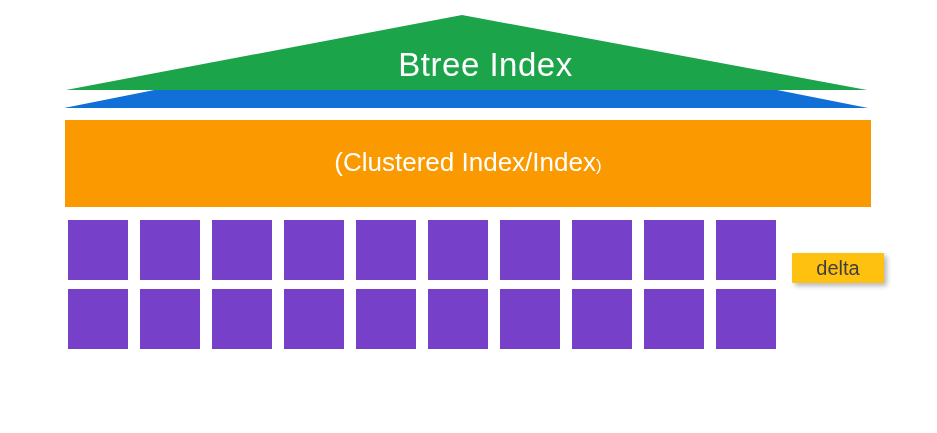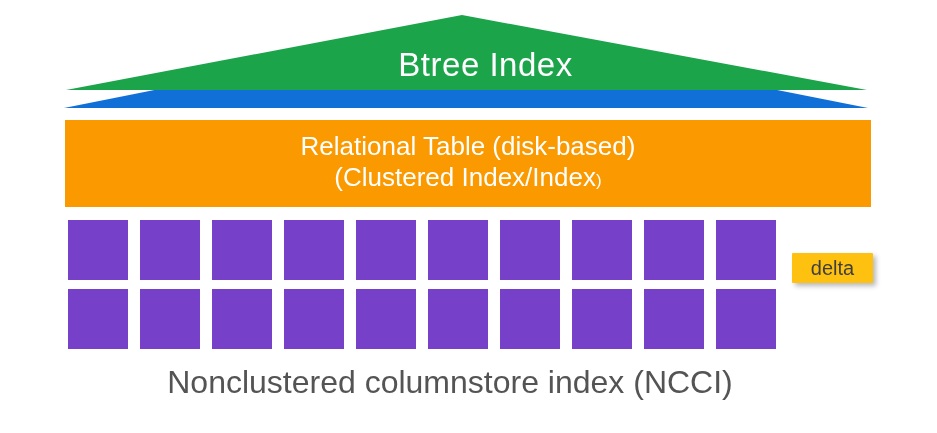--- a/index.html
+++ b/index.html
@@ -64,21 +64,21 @@
   }
   .square {
     width: 60px;
     height: 60px;
     background: var(--rowgroup-purple);
   }
   .delta-box {
     position: absolute;
     left: 792px;
     top: 253px;
-    width: 81px;
+    width: 92px;
     height: 30px;
     background: var(--delta-yellow);
     color: #3f3f3f;
     font-size: 20px;
     display: flex;
     align-items: center;
     justify-content: center;
     border-radius: 1px;
     box-shadow: 3px 3px 5px rgba(0, 0, 0, 0.28);
   }
@@ -98,21 +98,20 @@
 <div class="canvas">
 
   <svg class="tri-svg" width="937" height="433" viewBox="0 0 937 433" aria-hidden="true">
     <polygon points="466,28 868,108 64,108" fill="var(--index-blue)"></polygon>
     <polygon points="462,15 867,90 66,90" fill="var(--btree-green)"></polygon>
   </svg>
 
   <div class="btree-label">Btree Index</div>
 
   <div class="table-box">
-    <div>Relational Table (disk-based)</div>
     <div><span>(Clustered Index/Index</span><span class="small-paren">)</span></div>
   </div>
 
   <div class="ncci-grid" style="grid-template-columns: repeat(10, 60px);">
       <div class="square"></div>
       <div class="square"></div>
       <div class="square"></div>
       <div class="square"></div>
       <div class="square"></div>
       <div class="square"></div>
@@ -129,15 +128,14 @@
       <div class="square"></div>
       <div class="square"></div>
       <div class="square"></div>
       <div class="square"></div>
     </div>
 
   <div class="delta-box">
     <span>delta</span>
   </div>
 
-  <div class="caption">Nonclustered columnstore index (NCCI)</div>
 
 </div>
 
 </body></html>

